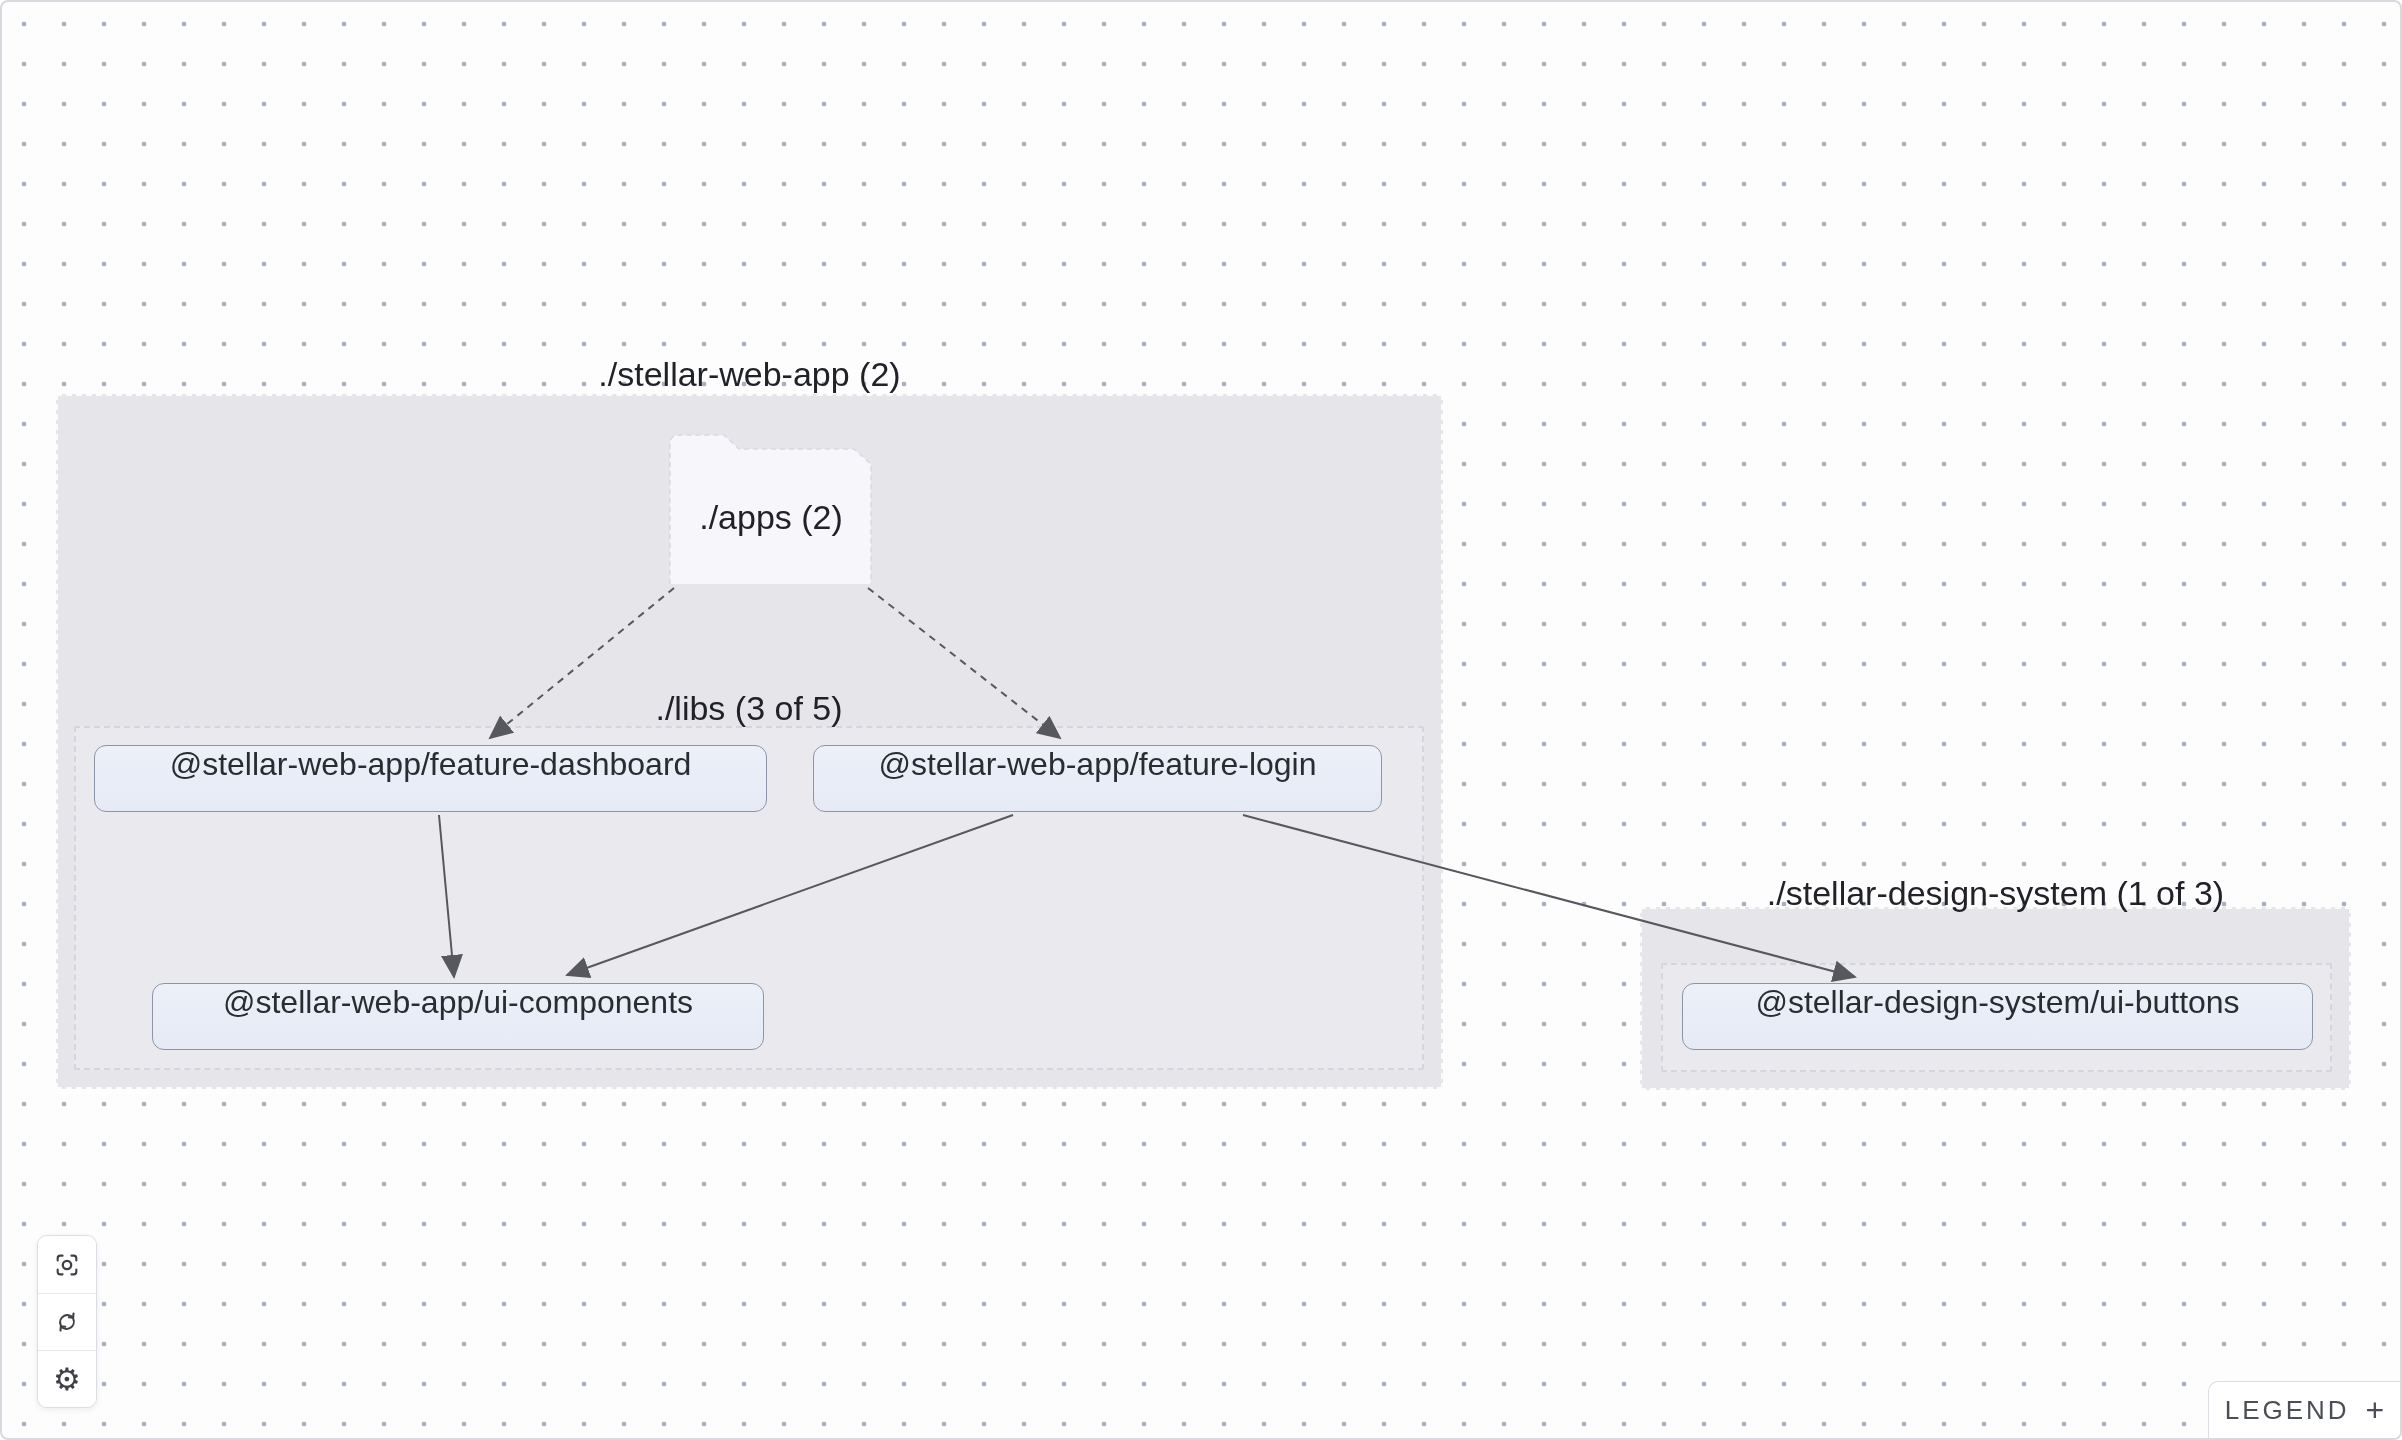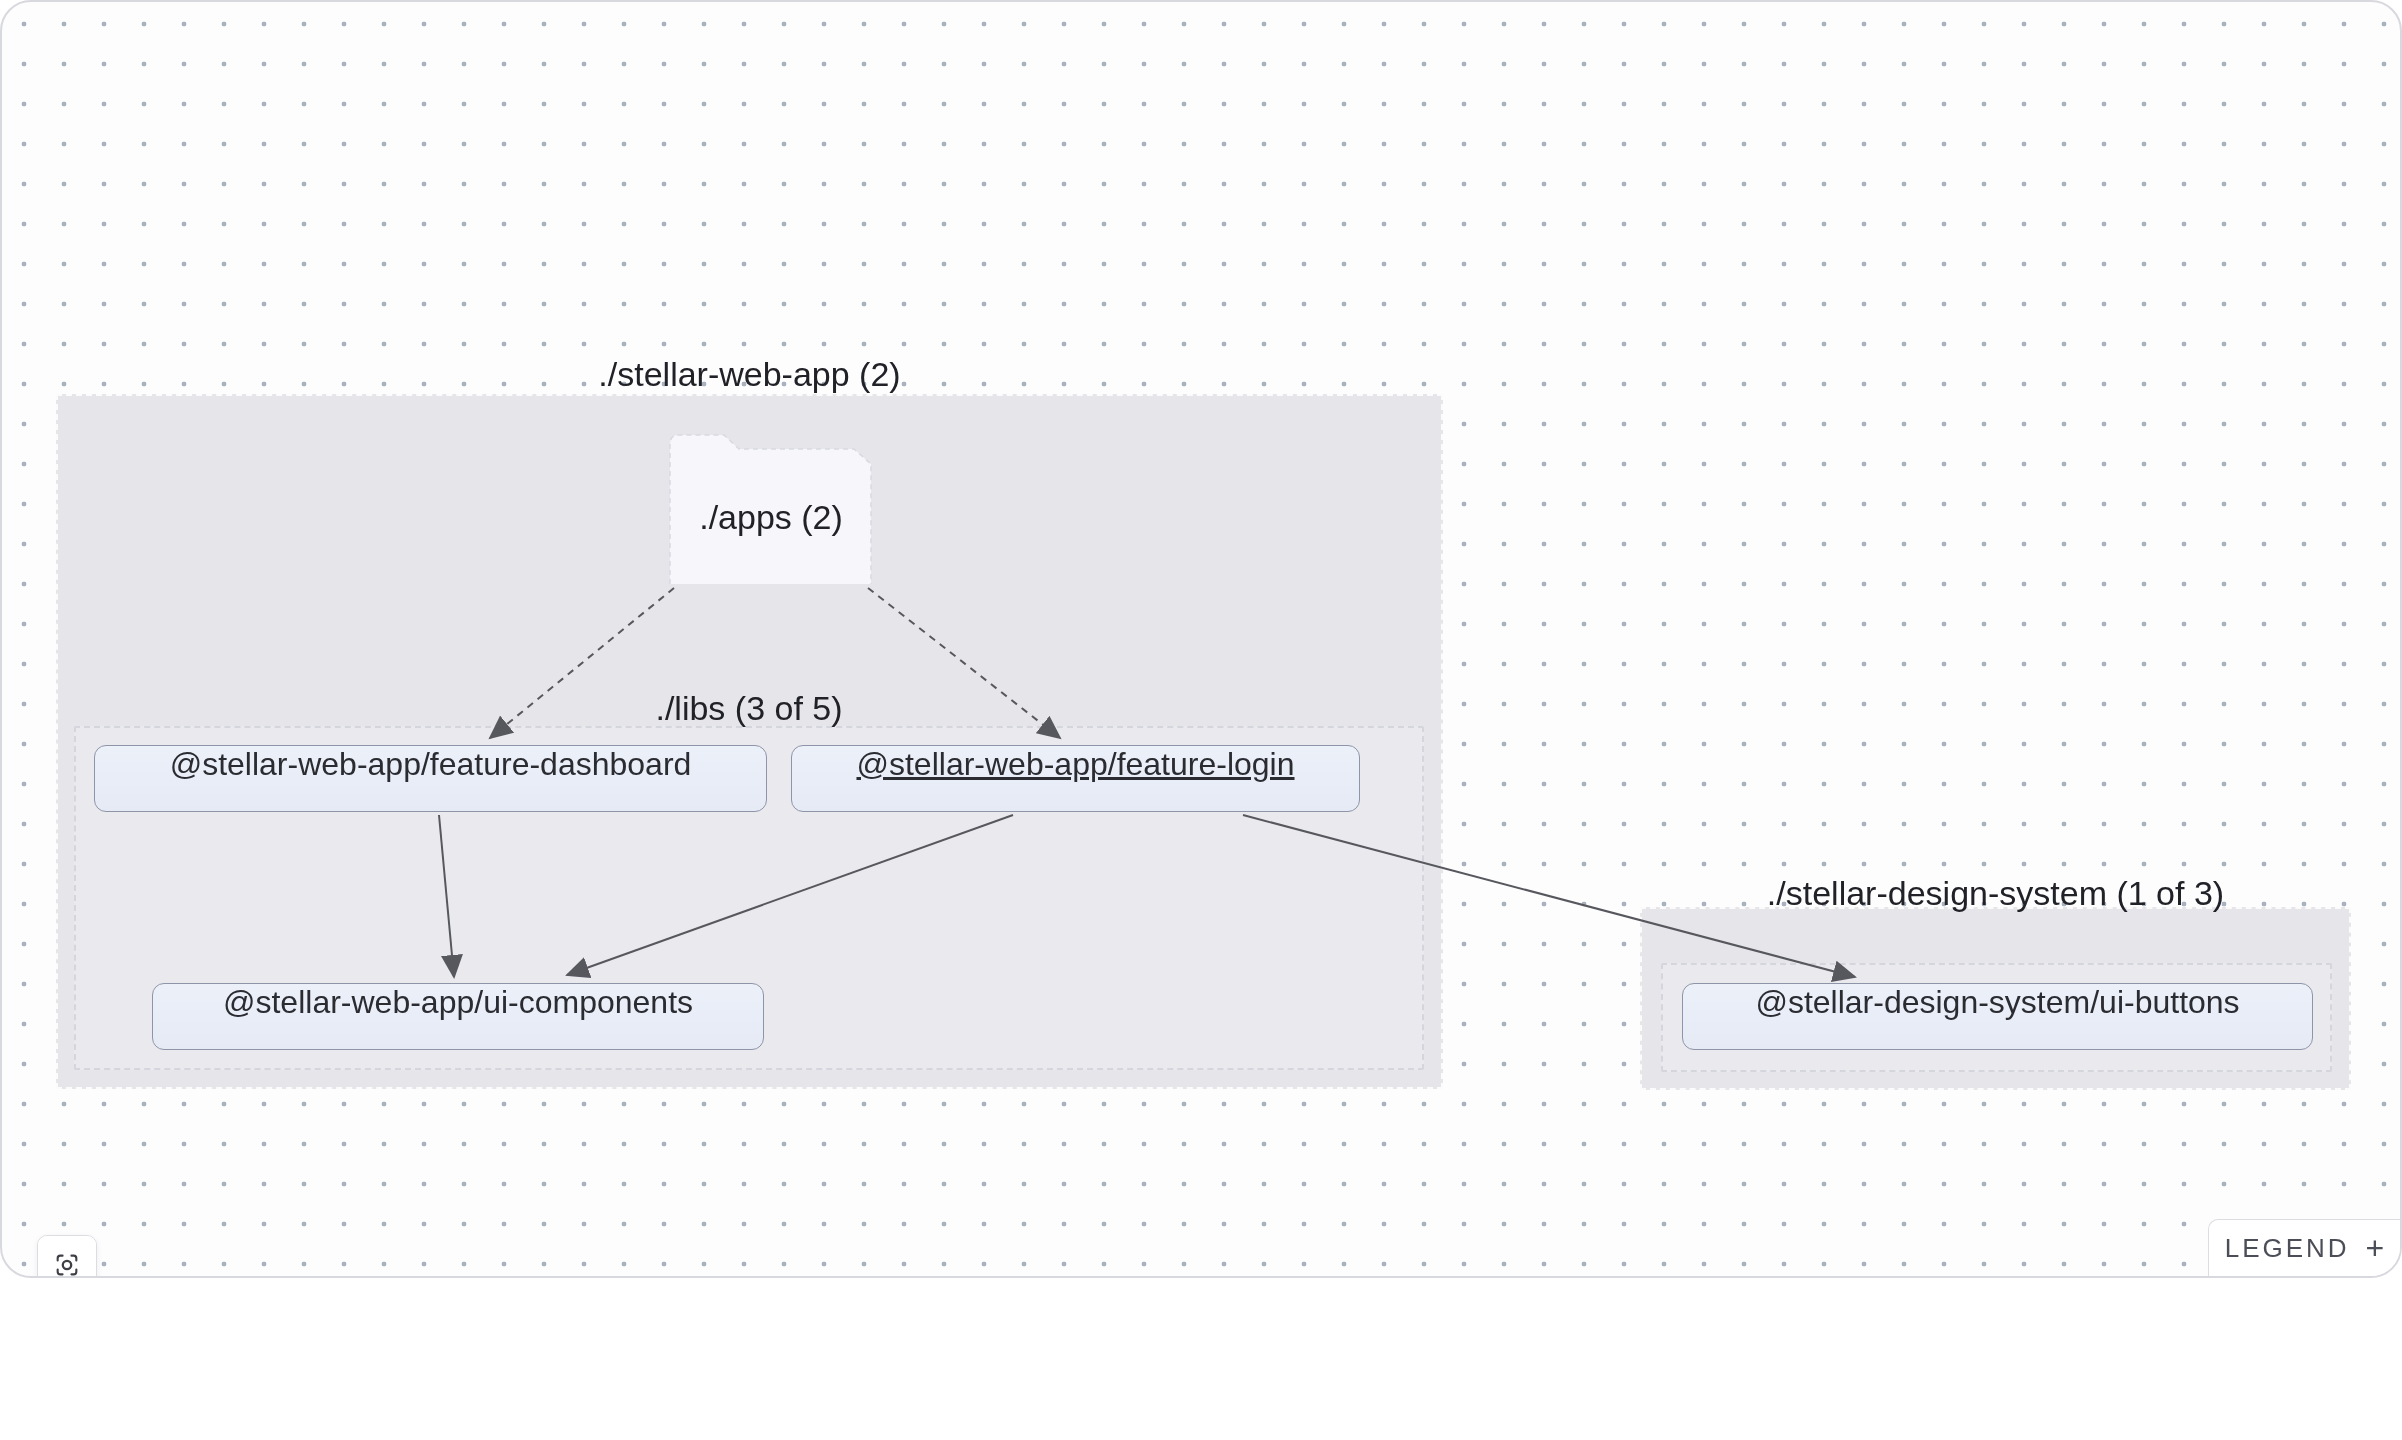--- a/index.html
+++ b/index.html
@@ -1,22 +1,22 @@
 <!DOCTYPE html>
 <html><head>
 <meta charset="utf-8">
 <style>
   html,body{margin:0;padding:0;background:#fff;}
   body{font-family:"Liberation Sans",sans-serif;}
   #viewport{
-    position:relative;width:2402px;height:1278px;box-sizing:border-box;
+    position:relative;width:2402px;height:1440px;box-sizing:border-box;
     background-color:#fdfdfe;
     background-image:radial-gradient(circle,#a9b2c1 2.4px,rgba(0,0,0,0) 2.6px);
     background-size:40px 40px;background-position:2px 2px;
-    border:2px solid #d8d8df;border-radius:31px;overflow:hidden;
+    border:2px solid #d8d8df;border-radius:8px;overflow:hidden;
   }
   .abs{position:absolute;}
   .group-box{
     background:#e6e5ea;border:2px dashed rgba(255,255,255,.85);
     box-sizing:border-box;border-radius:2px;
   }
   .subgroup-box{
     background:#eae9ee;border:2px dashed #d5d5dd;box-sizing:border-box;border-radius:2px;
   }
   .graph-label{
@@ -80,21 +80,21 @@
   </svg>
 
   <div class="abs graph-label" style="left:54px;top:352px;width:1387px;">./stellar-web-app (2)</div>
   <div class="abs graph-label folder-label" style="left:666px;top:495px;width:206px;">./apps (2)</div>
   <div class="abs graph-label" style="left:72px;top:686px;width:1350px;">./libs (3 of 5)</div>
   <div class="abs graph-label" style="left:1638px;top:871px;width:711px;">./stellar-design-system (1 of 3)</div>
 
   <div class="abs node" style="left:92px;top:743px;width:673px;">
     <span>@stellar-web-app/feature-dashboard</span>
   </div>
-  <div class="abs node" style="left:789px;top:743px;width:569px;text-decoration:underline;">
+  <div class="abs node" style="left:811px;top:743px;width:569px;">
     <span>@stellar-web-app/feature-login</span>
   </div>
   <div class="abs node" style="left:150px;top:981px;width:612px;">
     <span>@stellar-web-app/ui-components</span>
   </div>
   <div class="abs node" style="left:1680px;top:981px;width:631px;">
     <span>@stellar-design-system/ui-buttons</span>
   </div>
 
   <div class="abs" id="toolbar">

